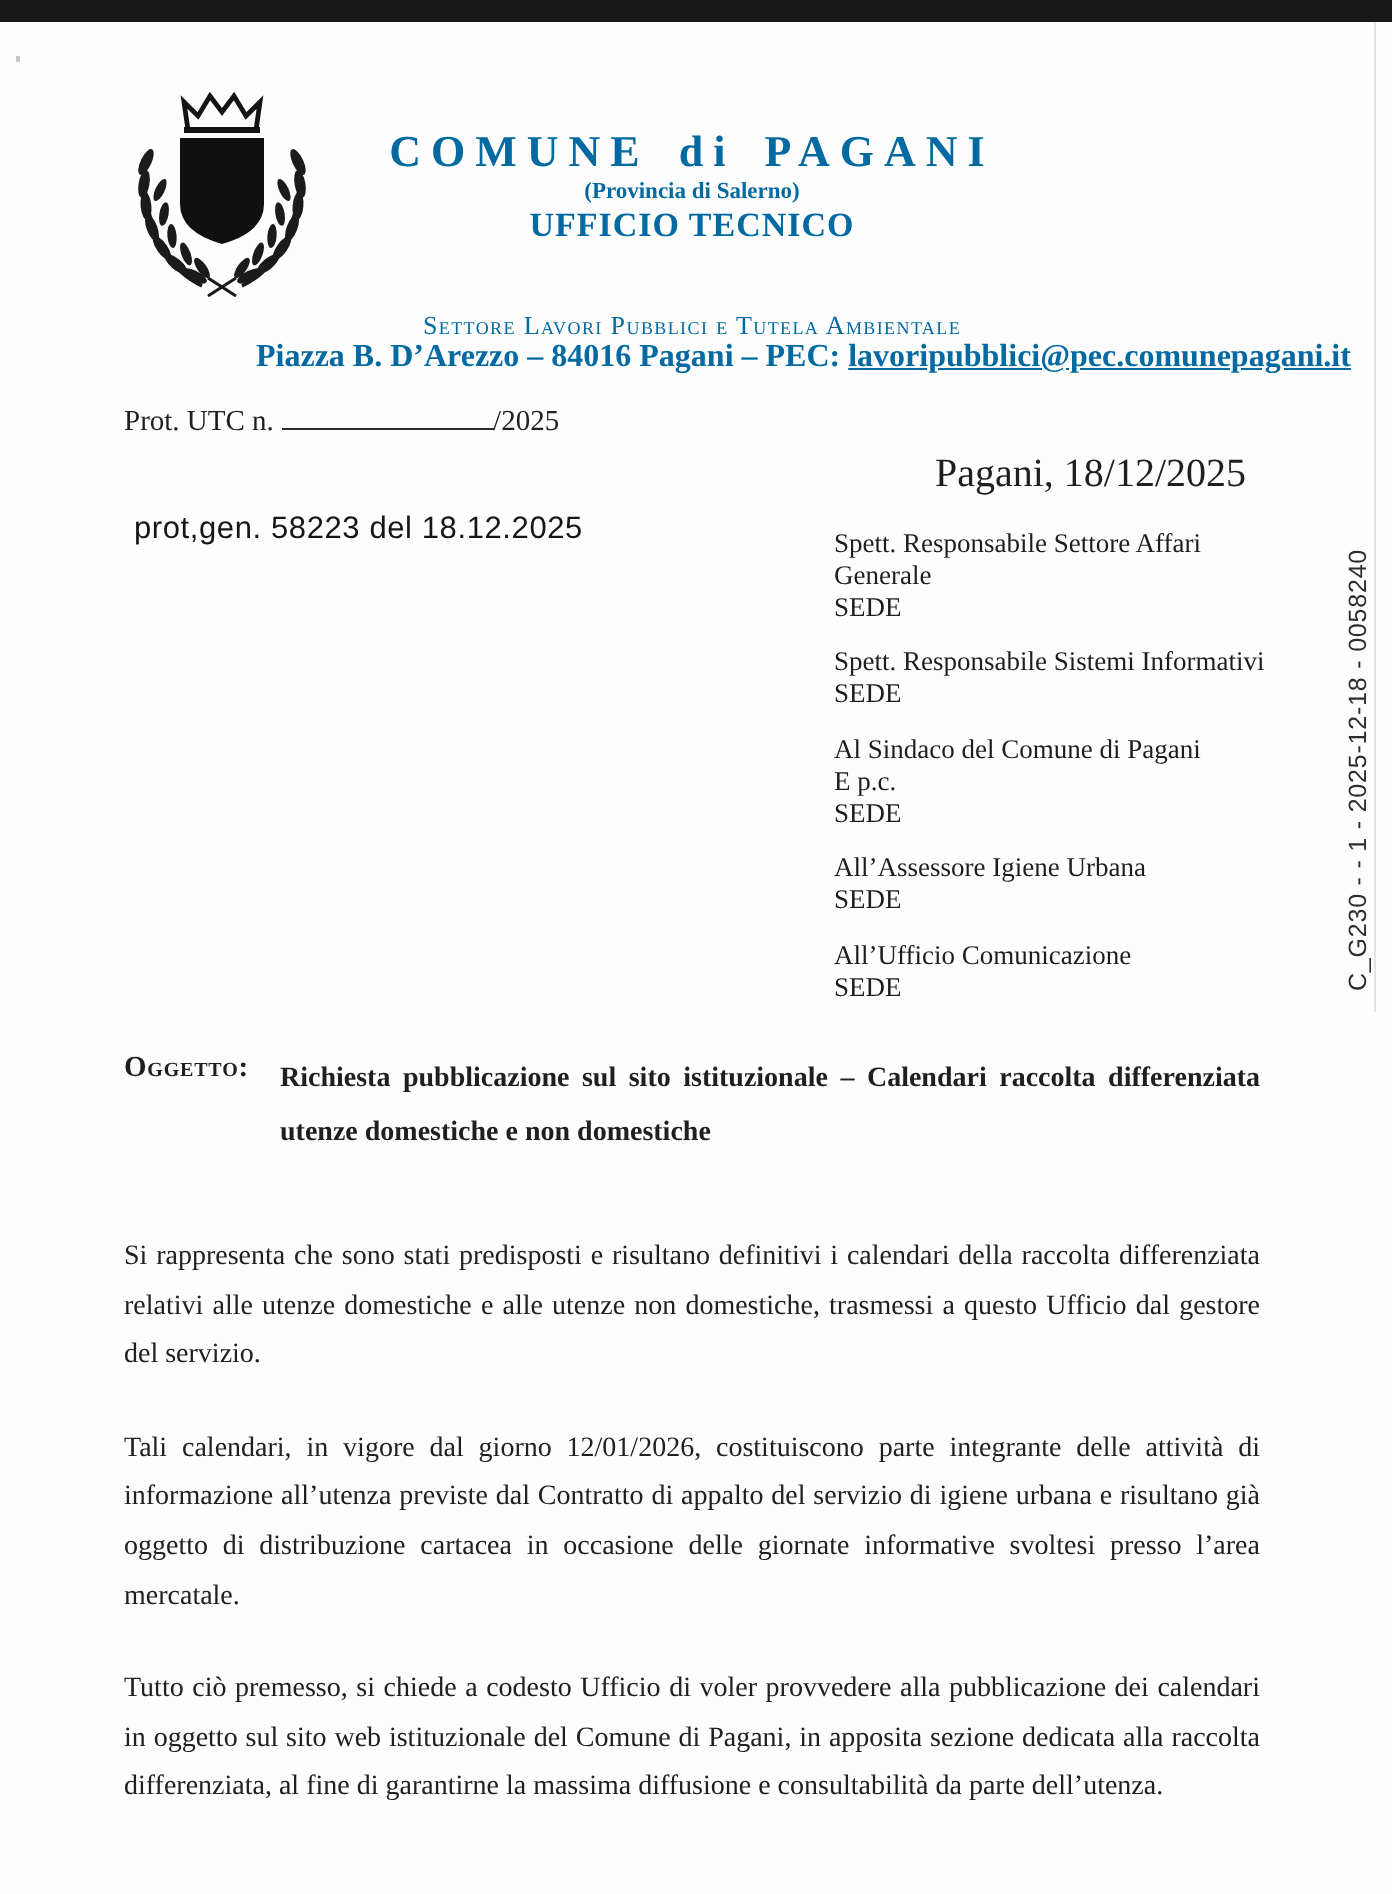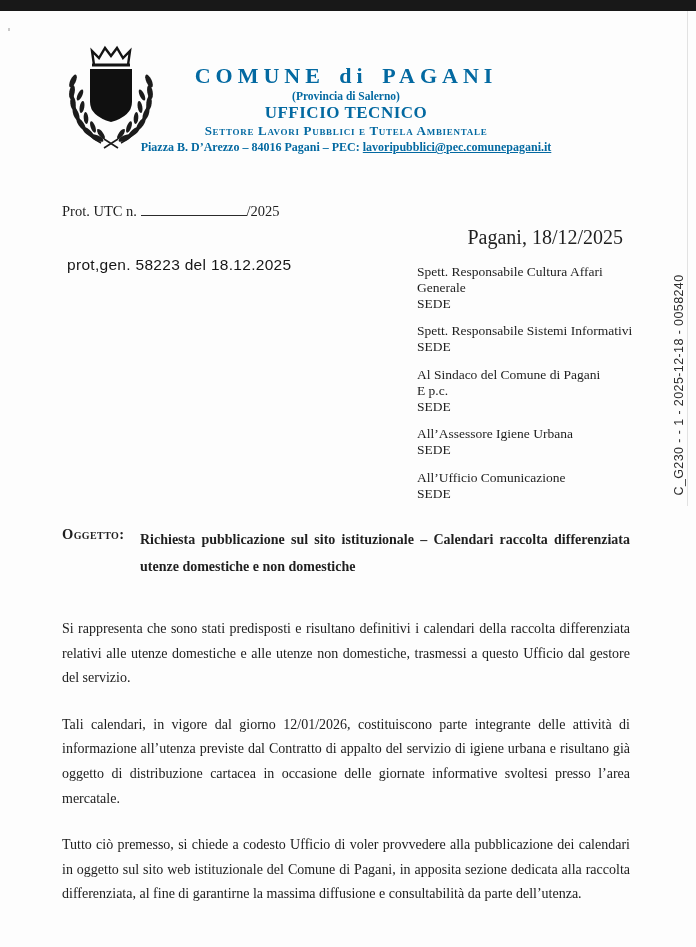--- a/index.html
+++ b/index.html
@@ -12,22 +12,22 @@
   .scan-top-bar { position:absolute; left:0; top:0; width:696px; height:11px; background:#181818; }
   .scan-right-line { position:absolute; left:687px; top:11px; width:1px; height:495px; background:#e2e2e2; }
   .scan-speck { position:absolute; left:8px; top:28px; width:2px; height:3px; background:#c9c9c9; }
 
   
   .coat { position:absolute; left:57px; top:44px; width:108px; height:106px; }
   .lh-text { position:absolute; left:128px; top:63px; width:436px; text-align:center; color:#0369a1; }
   .lh-title { font-size:22px; font-weight:bold; letter-spacing:5px; word-spacing:4px; line-height:26px; white-space:nowrap; }
   .lh-prov { font-size:11.5px; font-weight:bold; line-height:14px; }
   .lh-office { font-size:17px; font-weight:bold; letter-spacing:0.5px; line-height:20px; }
-  .lh-sector { font-size:13px; font-weight:bold; font-variant:small-caps; letter-spacing:0.7px; line-height:16px; }
-  .lh-address { font-size:12px; font-weight:bold; line-height:16px; white-space:nowrap; }
+  .lh-sector { font-size:13px; font-weight:normal; font-variant:small-caps; letter-spacing:0.7px; line-height:16px;margin-top:32px; }
+  .lh-address { font-size:16px; font-weight:bold; line-height:16px; white-space:nowrap; }
   .pec-link { color:inherit; text-decoration:underline; cursor:pointer; }
 
   
   .prot-line { position:absolute; left:62px; top:203px; font-size:14.5px; }
   .prot-blank { display:inline-block; width:106px; border-bottom:1.3px solid #2b2b2b; height:12px; }
   .place-date { position:absolute; top:226px; right:73px; font-size:20px; }
   .stamp { position:absolute; left:67px; top:256px; font-family:"Liberation Sans", sans-serif;
            font-size:15.5px; color:#161616; letter-spacing:0.3px; }
 
   
@@ -116,21 +116,21 @@
   </div>
 
   <div class="prot-line"><span>Prot. UTC n.</span> <span class="prot-blank"></span><span>/2025</span></div>
 
   <div class="place-date">Pagani, 18/12/2025</div>
 
   <div class="stamp">prot,gen. 58223 del 18.12.2025</div>
 
   <div class="recipients">
     <div class="recipient-group">
-      <div>Spett. Responsabile Cultura Affari Generale</div>
+      <div>Spett. Responsabile Settore Affari Generale</div>
       <div>SEDE</div>
     </div>
     <div class="recipient-group">
       <div>Spett. Responsabile Sistemi Informativi</div>
       <div>SEDE</div>
     </div>
     <div class="recipient-group">
       <div>Al Sindaco del Comune di Pagani</div>
       <div>E p.c.</div>
       <div>SEDE</div>

